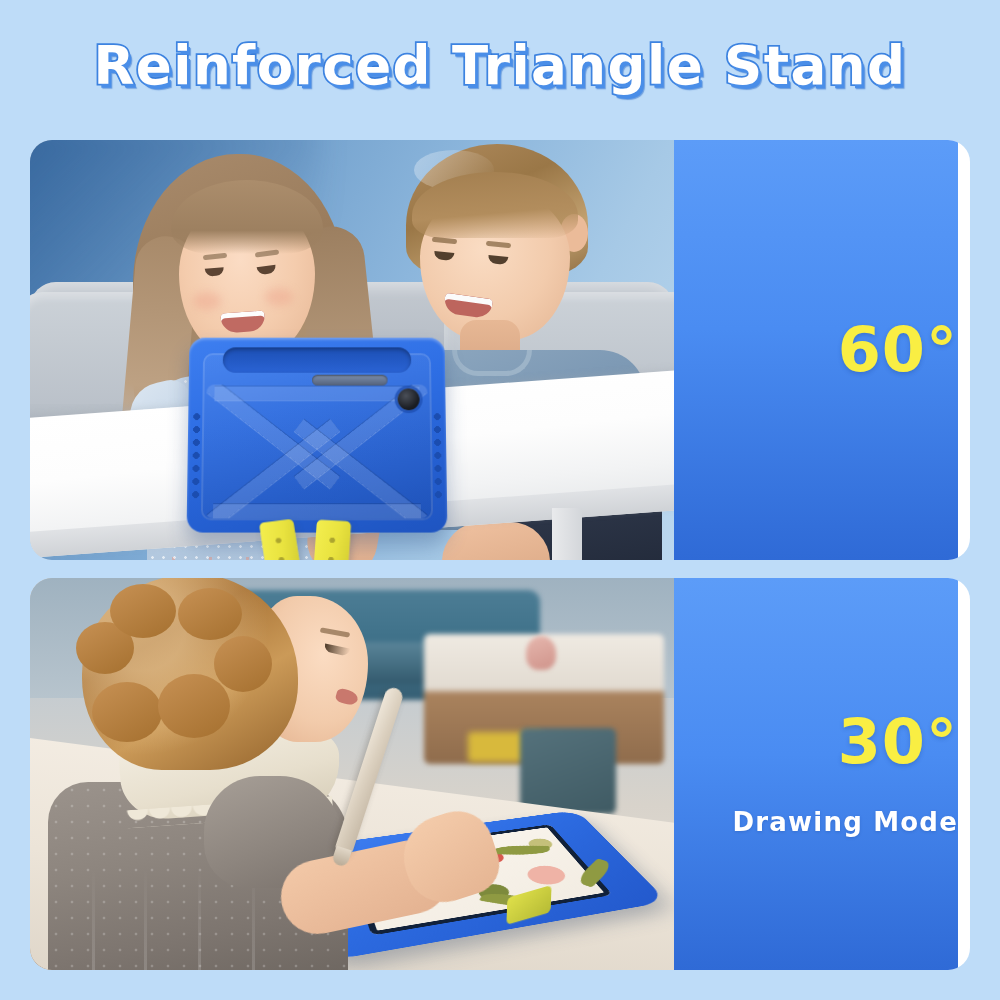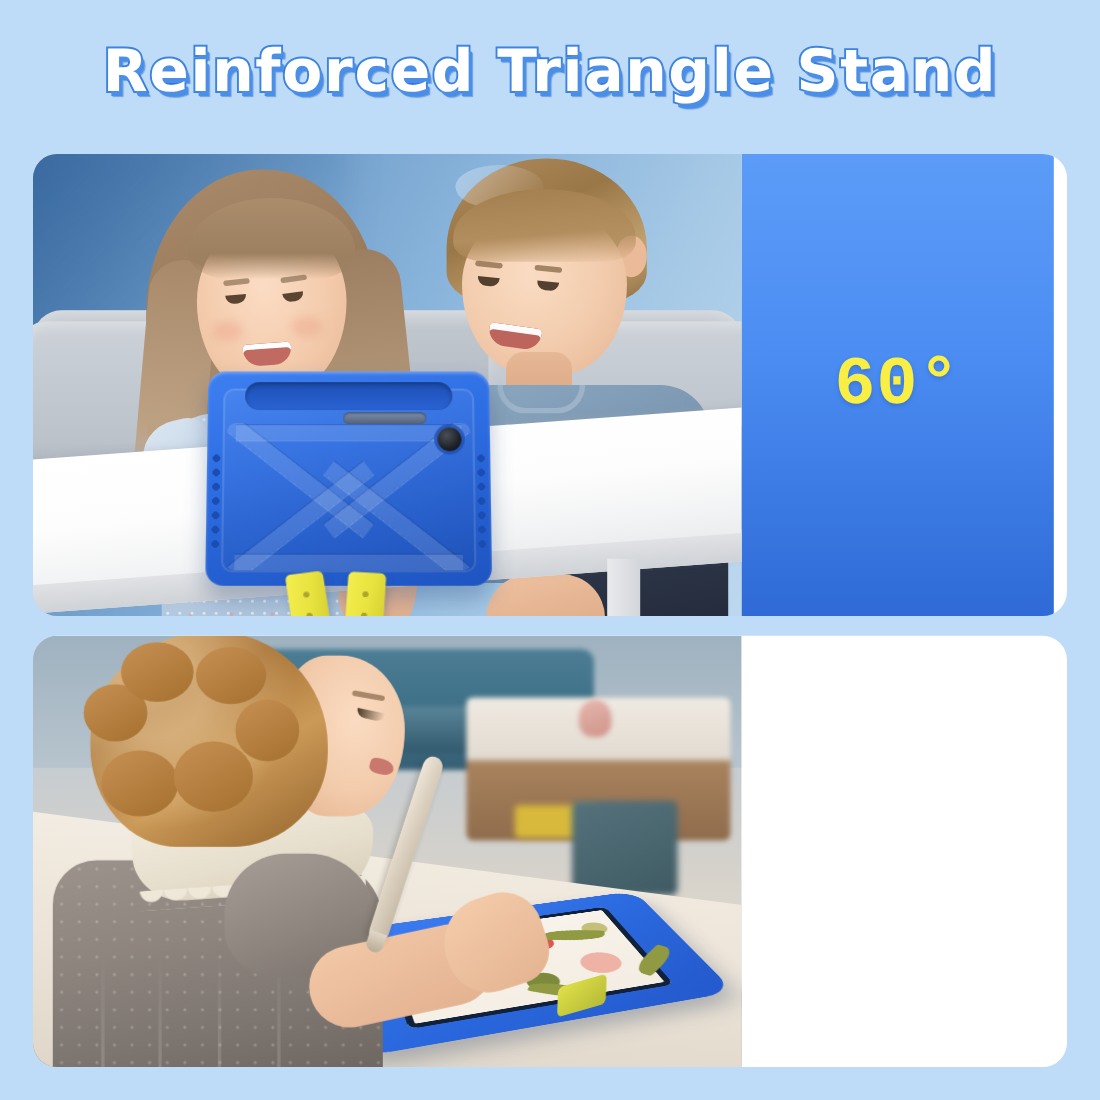--- a/index.html
+++ b/index.html
@@ -61,23 +61,22 @@
     overflow: hidden;
     background: #cfd6dc;
   }
 
   .info-panel {
     width: 284px;
     height: 100%;
     background: linear-gradient(180deg, #5c9cf8 0%, #4a8cf2 45%, #2f6ad6 100%);
     display: flex;
     flex-direction: column;
-    align-items: center;
+    align-items: flex-end;
     justify-content: center;
-    font-family: Liberation Mono, monospace;
   }
 
   .angle {
     font-size: 62px;
     font-weight: bold;
     color: #f9ee43;
     line-height: 1;
     letter-spacing: 1px;
     text-shadow: 0 2px 4px rgba(20,60,140,.28);
   }
@@ -729,13 +728,17 @@
       <div class="g2-curl c4"></div>
       <div class="g2-curl c5"></div>
       <div class="g2-curl c6"></div>
       <div class="g2-arm"></div>
       <div class="g2-hand"></div>
     </div>
 
     <div class="stylus"></div>
   </div>
 
+  <div class="info-panel">
+    <div class="angle">30°</div>
+    <div class="mode-label">Drawing Mode</div>
+  </div>
 </div>
 
 </body></html>

